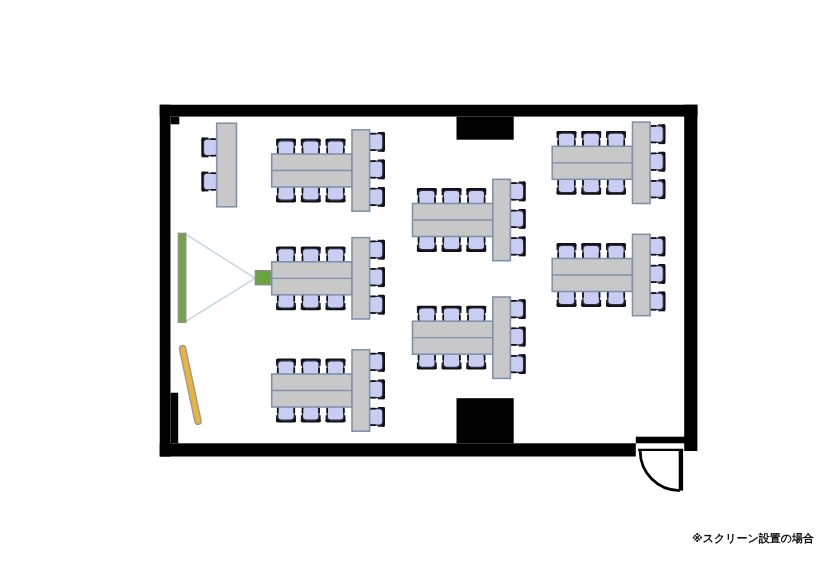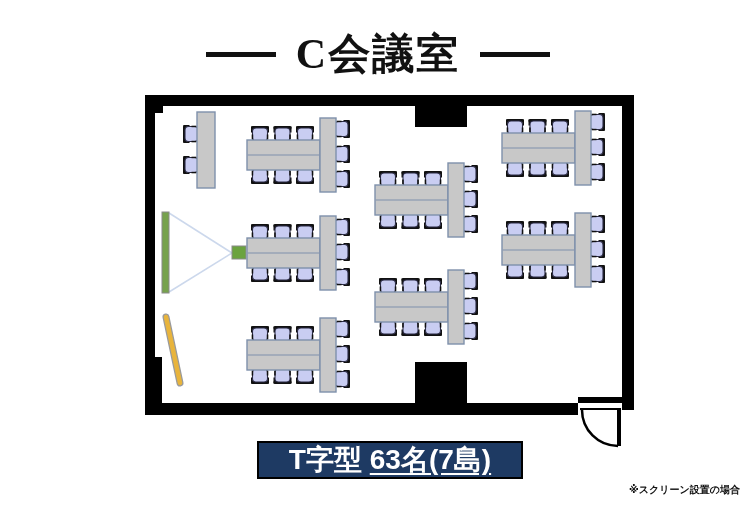--- a/index.html
+++ b/index.html
@@ -44,25 +44,20 @@
   .footnote{
     position:absolute;right:16px;top:483px;
     font-size:10px;font-weight:700;color:#111;
   }
 </style>
 </head>
 <body>
 
 <div id="stage">
 
-  <div class="title-row">
-    <span class="title-rule"></span>
-    <span class="title-text">C会議室</span>
-    <span class="title-rule"></span>
-  </div>
 
   <svg id="plan" viewBox="0 0 495 365">
     <defs>
       <g id="chair-up">
         <rect class="chair-back" x="-9" y="-8" width="18" height="3.5" rx="1.6"></rect>
         <rect class="chair-back" x="-9" y="-7.5" width="1.8" height="6"></rect>
         <rect class="chair-back" x="7.2" y="-7.5" width="1.8" height="6"></rect>
         <rect class="chair-seat" x="-7.5" y="-6" width="15" height="13" rx="3.5"></rect>
         <rect class="chair-back" x="-8.3" y="0.5" width="1.5" height="5"></rect>
         <rect class="chair-back" x="6.8" y="0.5" width="1.5" height="5"></rect>
@@ -124,20 +119,16 @@
         <use href="#island" xlink:href="#island" x="102" y="23"></use>
         <use href="#island" xlink:href="#island" x="102" y="121"></use>
         <use href="#island" xlink:href="#island" x="102" y="223"></use>
         <use href="#island" xlink:href="#island" x="230" y="68"></use>
         <use href="#island" xlink:href="#island" x="230" y="175"></use>
         <use href="#island" xlink:href="#island" x="357" y="16"></use>
         <use href="#island" xlink:href="#island" x="357" y="118"></use>
       </g>
   </svg>
 
-  <div class="cap-label">
-    <span>T字型 </span>
-    <span class="u">63名(7島)</span>
-  </div>
 
   <div class="footnote">※スクリーン設置の場合</div>
 
 </div>
 
 </body></html>

